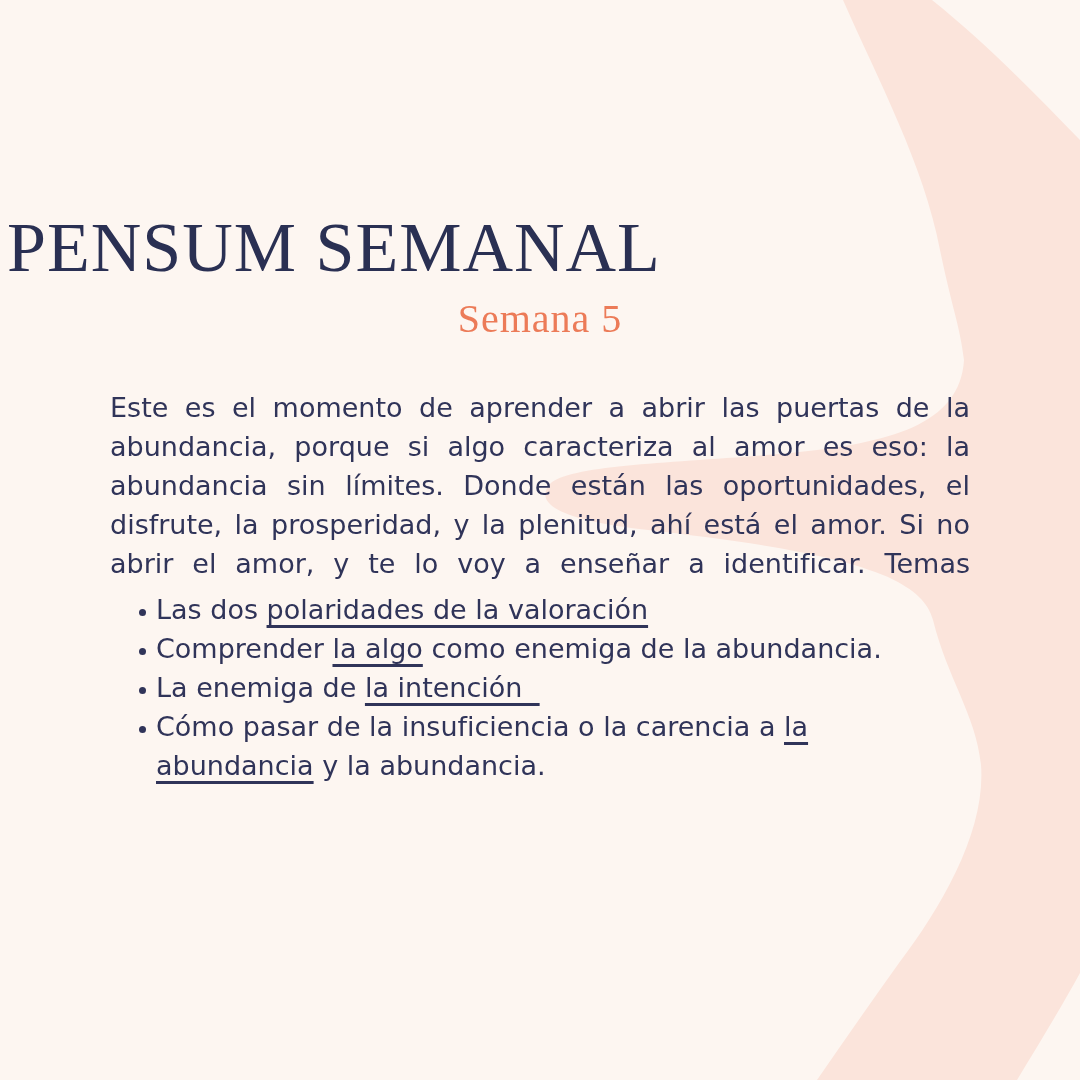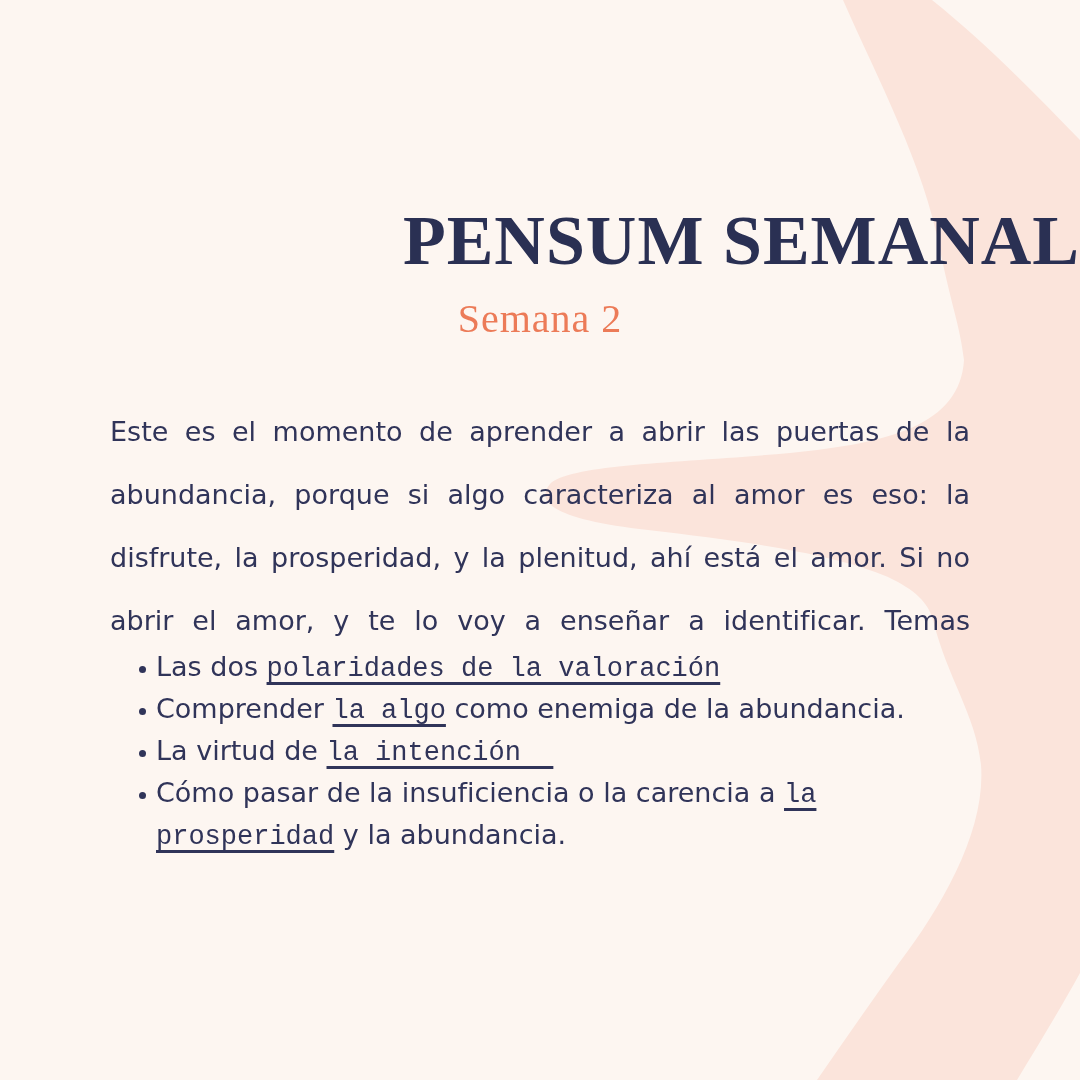--- a/index.html
+++ b/index.html
@@ -12,26 +12,26 @@
   }
   .bg-svg {
     position: absolute; inset: 0;
     width: 1080px; height: 1080px;
     display: block;
   }
   .content {
     position: absolute; inset: 0;
   }
   .title {
-    margin: 0;
+    margin: 7px;
     position: absolute;
     top: 204px; left: 0; right: 0;
-    text-align: right;
+    text-align: left;
     font-family: "Liberation Serif", serif;
-    font-weight: 700;
+    font-weight: 400;
     font-size: 70px;
     line-height: 1.05;
     letter-spacing: 1px;
     color: var(--title-navy, #2a3053);
   }
   .subtitle {
     margin: 0;
     position: absolute;
     top: 297px; left: 0; right: 0;
     text-align: center;
@@ -49,21 +49,20 @@
     top: 388px;
     color: var(--body-navy, #303459);
     font-size: 27px;
     line-height: 39px;
   }
   .pline {
     text-align: justify;
     text-align-last: justify;
     text-justify: inter-word;
     white-space: nowrap;
-    margin-top: 24px;
   }
   .pline.last {
     text-align-last: left;
     white-space: normal;
   }
   ul.bullets {
     list-style: none;
     margin: 7px 0 0 0;
     padding: 0;
   }
@@ -78,21 +77,20 @@
     top: 19px;
     width: 7px; height: 7px;
     border-radius: 50%;
     background: var(--body-navy, #303459);
   }
   .u {
     text-decoration: underline;
     text-decoration-thickness: 2.5px;
     text-underline-offset: 6px;
     text-decoration-skip-ink: none;
-    font-family: Liberation Mono, monospace;
   }
 </style>
 </head>
 <body>
 
 <svg class="bg-svg" viewBox="0 0 1080 1080" xmlns="http://www.w3.org/2000/svg" aria-hidden="true">
   <path style="fill: var(--shape-pink, #fbe4db);" d="M843,0
            C878,80 924,165 940,250
            C952,308 960,326 964,360
            C960,425 890,443 790,453
@@ -107,39 +105,40 @@
            C1040,1042 1062,1006 1080,973
            L1080,140
            C1030,88 982,40 932,0
            Z"></path>
 </svg>
 
 <div class="content">
 
   <h1 class="title">PENSUM SEMANAL</h1>
 
-  <div class="subtitle">Semana 2</div>
+  <div class="subtitle">Semana 5</div>
 
   <div class="textcol">
     <div class="pline">Este es el momento de aprender a abrir las puertas de la</div>
     <div class="pline">abundancia, porque si algo caracteriza al amor es eso: la</div>
+    <div class="pline">abundancia sin límites. Donde están las oportunidades, el</div>
     <div class="pline">disfrute, la prosperidad, y la plenitud, ahí está el amor. Si no</div>
     <div class="pline">abrir el amor, y te lo voy a enseñar a identificar. Temas</div>
 
     <ul class="bullets">
       <li>
         <span class="dot"></span><span>Las dos </span><span class="u">polaridades de la valoración</span>
       </li>
       <li>
         <span class="dot"></span><span>Comprender </span><span class="u">la algo</span><span> como enemiga de la abundancia.</span>
       </li>
       <li>
-        <span class="dot"></span><span>La virtud de </span><span class="u">la intención&nbsp;&nbsp;</span>
+        <span class="dot"></span><span>La enemiga de </span><span class="u">la intención&nbsp;&nbsp;</span>
       </li>
       <li>
         <span class="dot"></span>
           <div><span>Cómo pasar de la insuficiencia o la carencia a </span><span class="u">la</span></div>
-          <div><span class="u">prosperidad</span><span> y la abundancia.</span></div>
+          <div><span class="u">abundancia</span><span> y la abundancia.</span></div>
       </li>
     </ul>
   </div>
 
 </div>
 
 </body></html>

